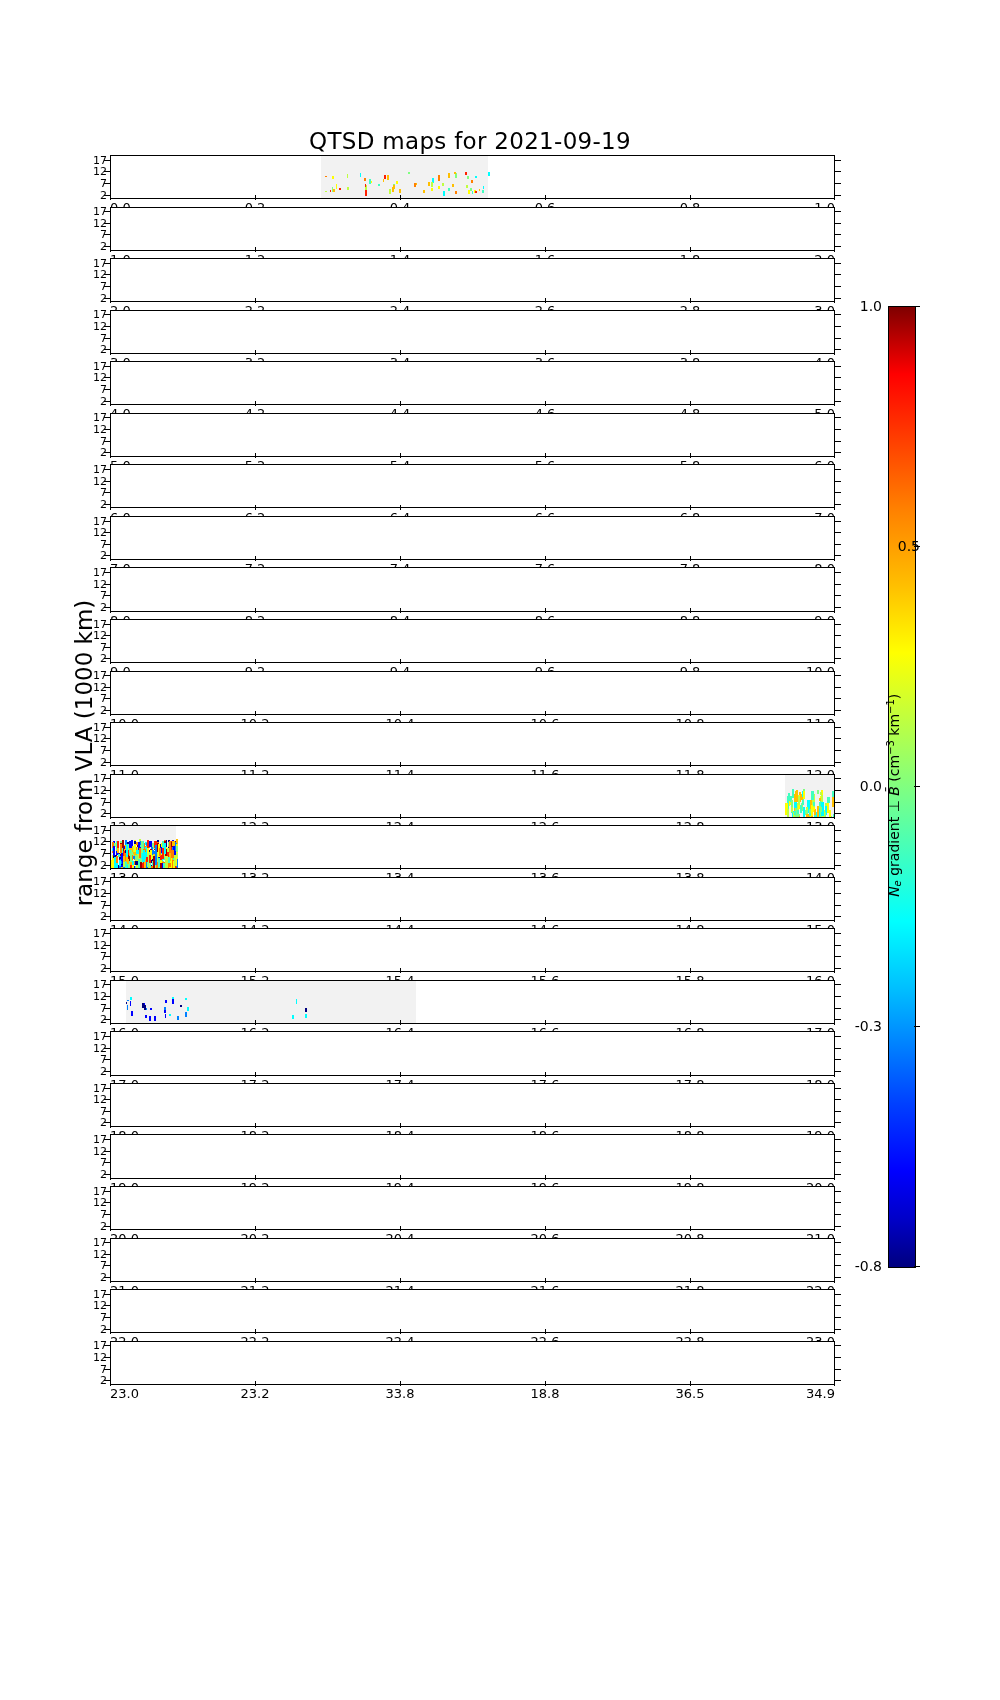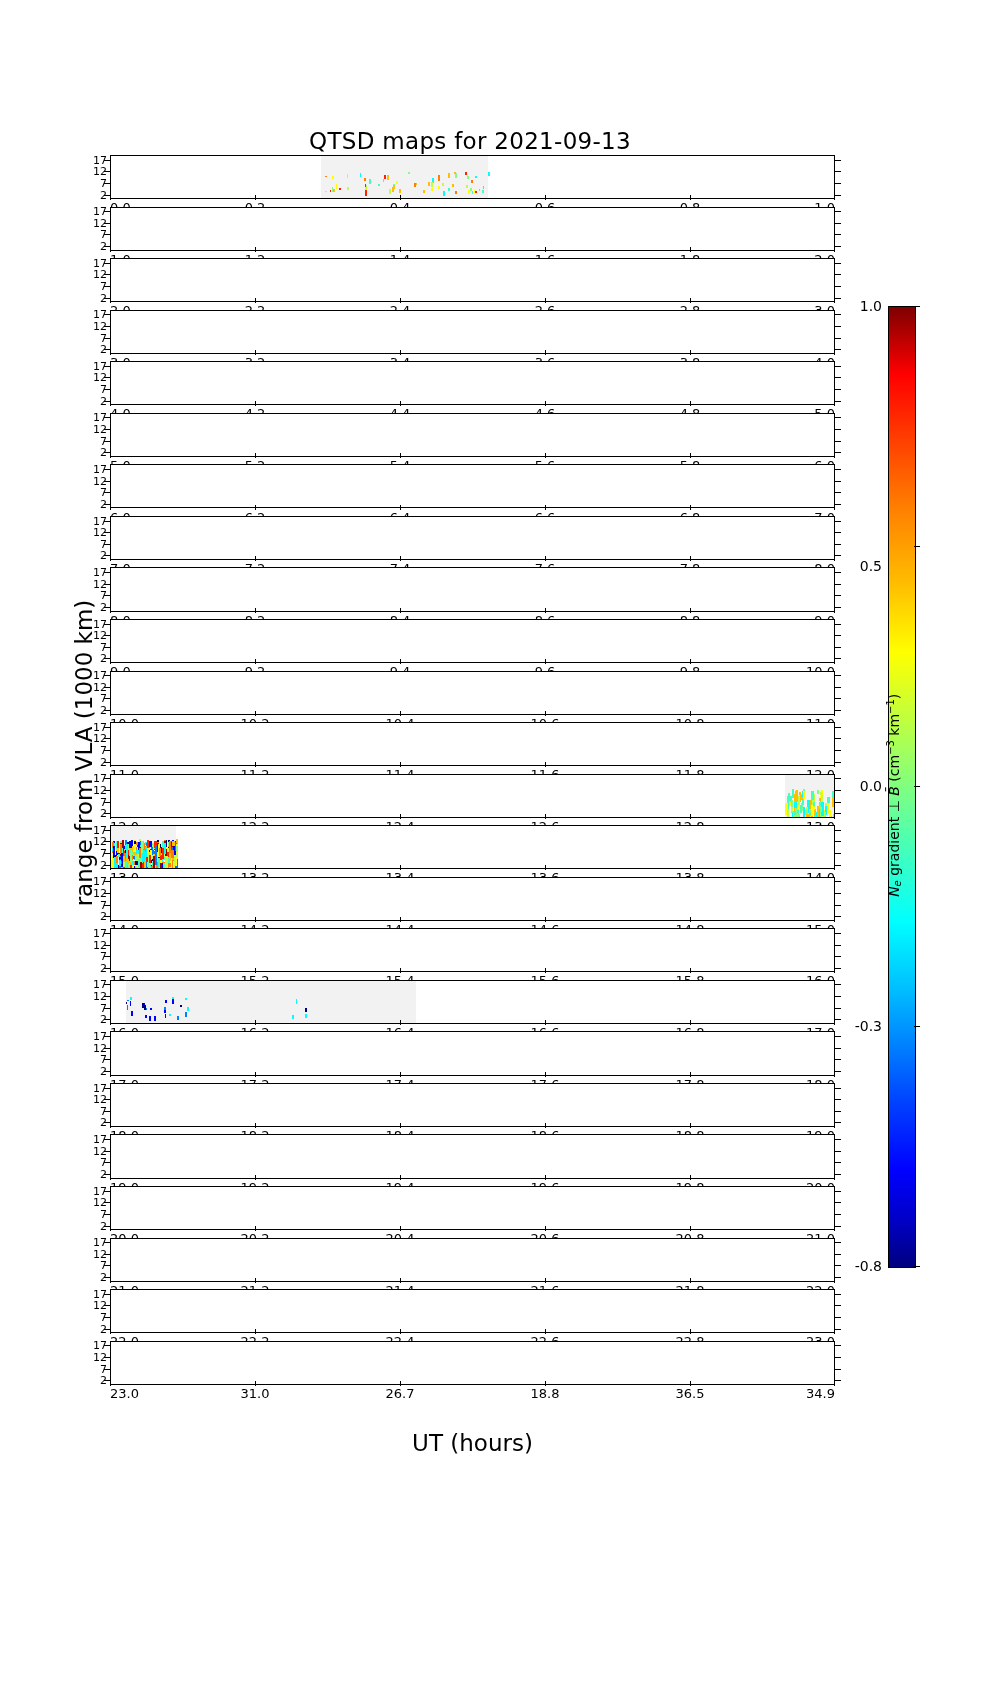--- a/index.html
+++ b/index.html
@@ -193,21 +193,21 @@
   }
   .ital { font-style: italic; }
   .sub { font-size: 10px; vertical-align: -0.25em; }
   .sup { font-size: 10px; vertical-align: 0.5em; }
 </style>
 </head>
 <body>
 
 <div id="root">
 
-  <div id="chart-title">QTSD maps for 2021-09-13</div>
+  <div id="chart-title">QTSD maps for 2021-09-19</div>
 
   <div id="ylabel">range from VLA (1000 km)</div>
 
   <div id="panels">
       <div class="ytick" style="top: 4.65263px;"></div>
       <div class="ytick-r" style="top: 4.65263px;"></div>
       <div class="ytick-label" style="top: 4.65263px;">17</div>
       <div class="ytick" style="top: 16.2842px;"></div>
       <div class="ytick-r" style="top: 16.2842px;"></div>
       <div class="ytick-label" style="top: 16.2842px;">12</div>
@@ -1511,40 +1511,39 @@
       <div class="ytick" style="top: 1225.2px;"></div>
       <div class="ytick-r" style="top: 1225.2px;"></div>
       <div class="ytick-label" style="top: 1225.2px;">2</div>
       <div class="panel" style="top: 1185.65px;">
         <div class="panel-plot"></div>
       </div>
       <div class="xaxis-row" style="top: 1230.85px;">
         <div class="xtick-mark" style="left: 0px;"></div>
         <div class="xtick-label" style="left: 0px; transform: translateX(0px);">23.0</div>
         <div class="xtick-mark" style="left: 145px;"></div>
-        <div class="xtick-label" style="left: 145px;">31.0</div>
-        <div class="xtick-mark" style="left: 290px;"></div>
-        <div class="xtick-label" style="left: 290px;">26.7</div>
+        <div class="xtick-label" style="left: 145px;">23.2</div>
+        <div class="xtick-mark" style="left: 290px;"></div>
+        <div class="xtick-label" style="left: 290px;">33.8</div>
         <div class="xtick-mark" style="left: 435px;"></div>
         <div class="xtick-label" style="left: 435px;">18.8</div>
         <div class="xtick-mark" style="left: 580px;"></div>
         <div class="xtick-label" style="left: 580px;">36.5</div>
         <div class="xtick-mark" style="left: 724px;"></div>
         <div class="xtick-label" style="left: 725px; transform: translateX(-100%);">34.9</div>
       </div>
     </div>
 
-  <div id="xlabel">UT (hours)</div>
 
   <div id="colorbar"></div>
   <div id="colorbar-ticks">
       <div class="cb-tick" style="top: 306px;"></div>
       <div class="cb-label" style="top: 306px; left: 830px; width: 52px; text-align: right; right: auto;">1.0</div>
       <div class="cb-tick" style="top: 546px;"></div>
-      <div class="cb-label" style="top: 546px; left: 830px; width: 52px; right: auto; margin-top: 20px;">0.5</div>
+      <div class="cb-label" style="top: 546px; left: 868px; width: 52px; right: auto;">0.5</div>
       <div class="cb-tick" style="top: 786px;"></div>
       <div class="cb-label" style="top: 786px; left: 830px; width: 52px; text-align: right; right: auto;">0.0</div>
       <div class="cb-tick" style="top: 1026px;"></div>
       <div class="cb-label" style="top: 1026px; left: 830px; width: 52px; text-align: right; right: auto;">-0.3</div>
       <div class="cb-tick" style="top: 1266px;"></div>
       <div class="cb-label" style="top: 1266px; left: 830px; width: 52px; text-align: right; right: auto;">-0.8</div>
     </div>
   <div id="cb-title">
     <span class="ital">N</span><span class="sub ital">e</span> gradient ⊥ <span class="ital">B̄</span> (cm<span class="sup">−3</span> km<span class="sup">−1</span>)
   </div>

